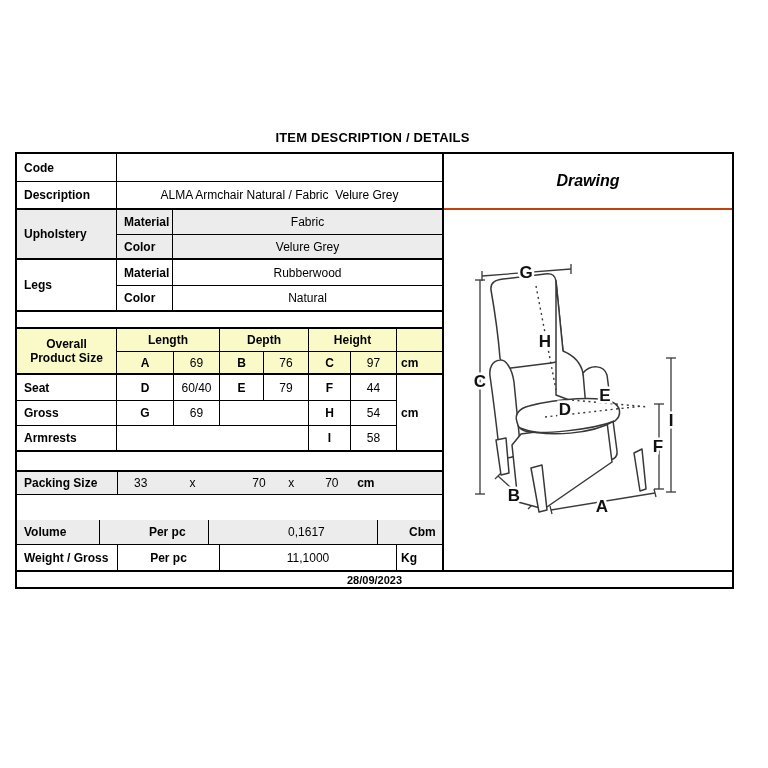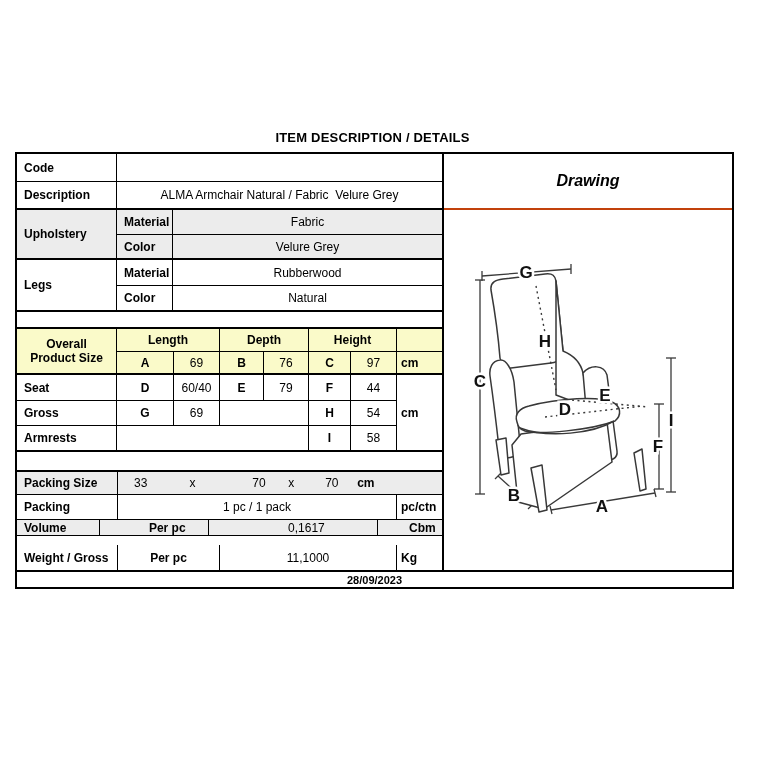--- a/index.html
+++ b/index.html
@@ -146,27 +146,22 @@
       <div class="cell nr grey pack-dims" style="width:324px;">
         <span style="left:7%;">33</span>
         <span style="left:23%;">x</span>
         <span style="left:43.5%;">70</span>
         <span style="left:53.5%;">x</span>
         <span style="left:66%;">70</span>
         <span style="left:76.5%;" class="bold">cm</span>
       </div>
     </div>
 
-    <div class="row bb1" style="left:0;top:341px;width:425px;height:25px;">
-      <div class="cell lbl" style="width:101px;">Packing</div>
-      <div class="cell" style="width:279px;">1 pc / 1 pack</div>
-      <div class="cell nr unit" style="width:45px;">pc/ctn</div>
-    </div>
-
-    <div class="row bb1 grey" style="left:0;top:366px;width:425px;height:16px;gap:27px;">
+
+    <div class="row bb1 grey" style="left:0;top:366px;width:425px;height:25px;gap:27px;">
       <div class="cell lbl grey" style="width:101px;">Volume</div>
       <div class="cell bold grey" style="width:102px;">Per pc</div>
       <div class="cell grey" style="width:177px;">0,1617</div>
       <div class="cell nr unit grey" style="width:45px;">Cbm</div>
     </div>
 
     <div class="row" style="left:0;top:391px;width:425px;height:25px;">
       <div class="cell lbl" style="width:101px;">Weight / Gross</div>
       <div class="cell bold" style="width:102px;">Per pc</div>
       <div class="cell" style="width:177px;">11,1000</div>

